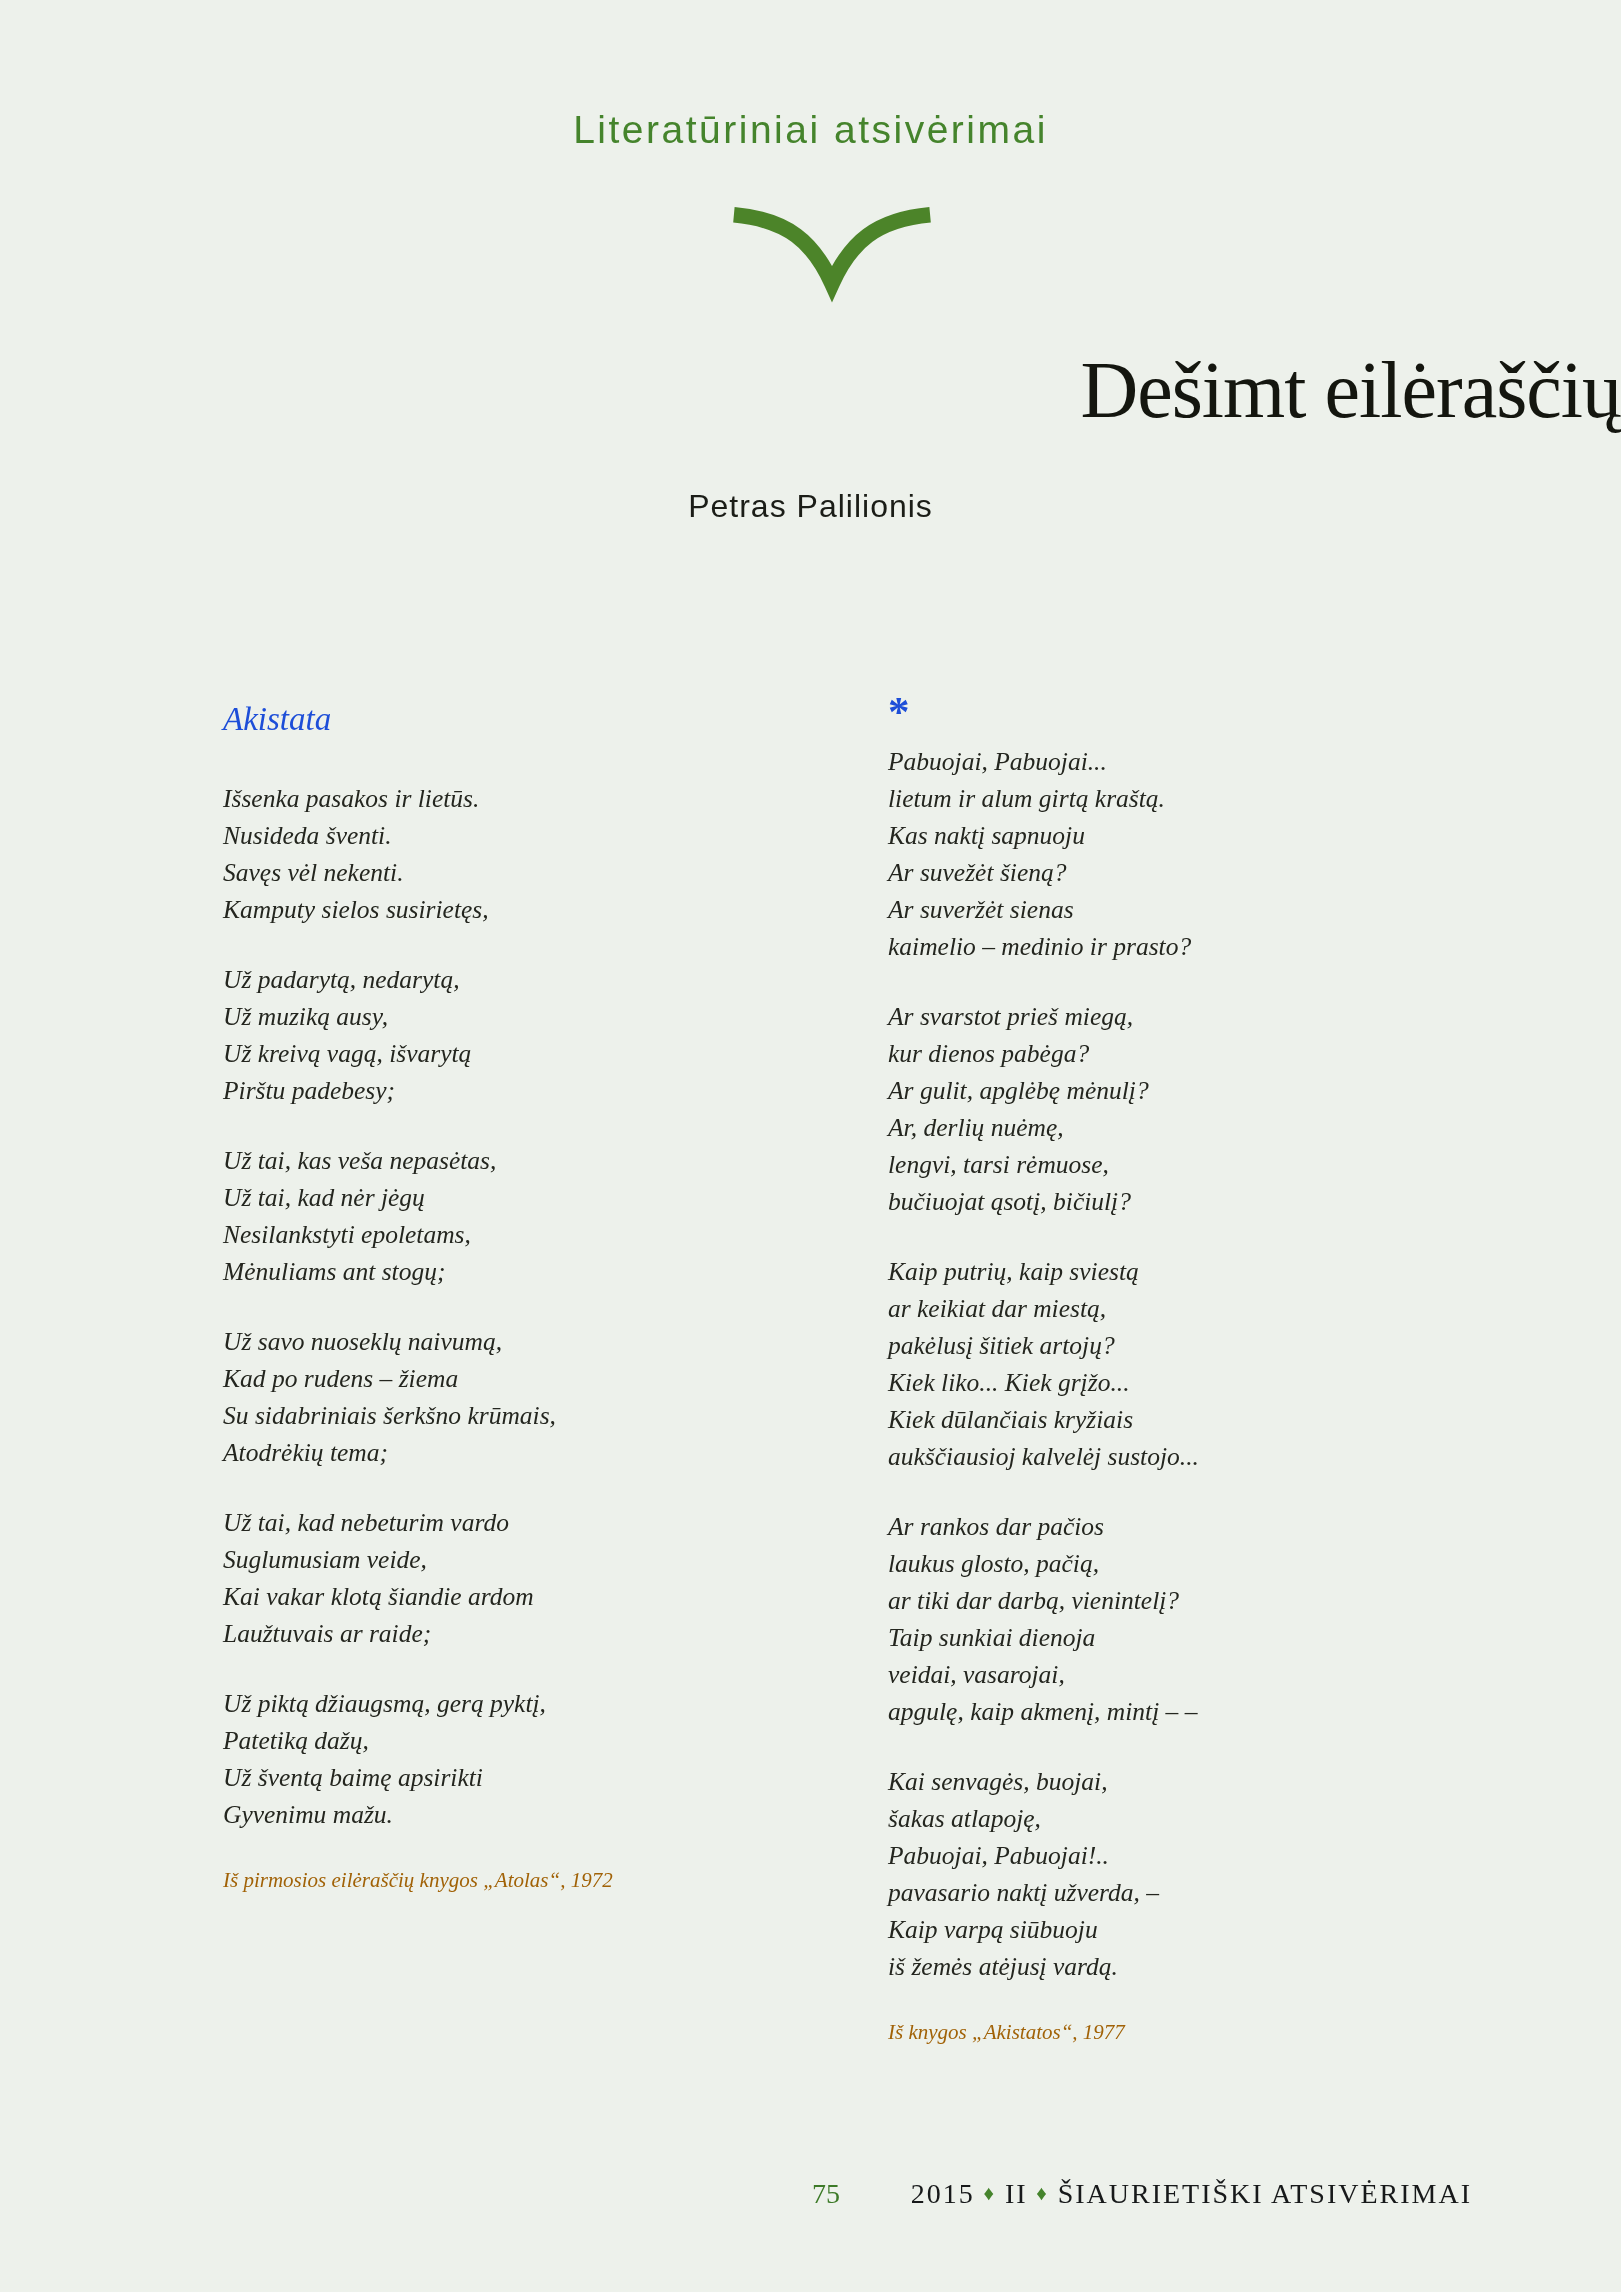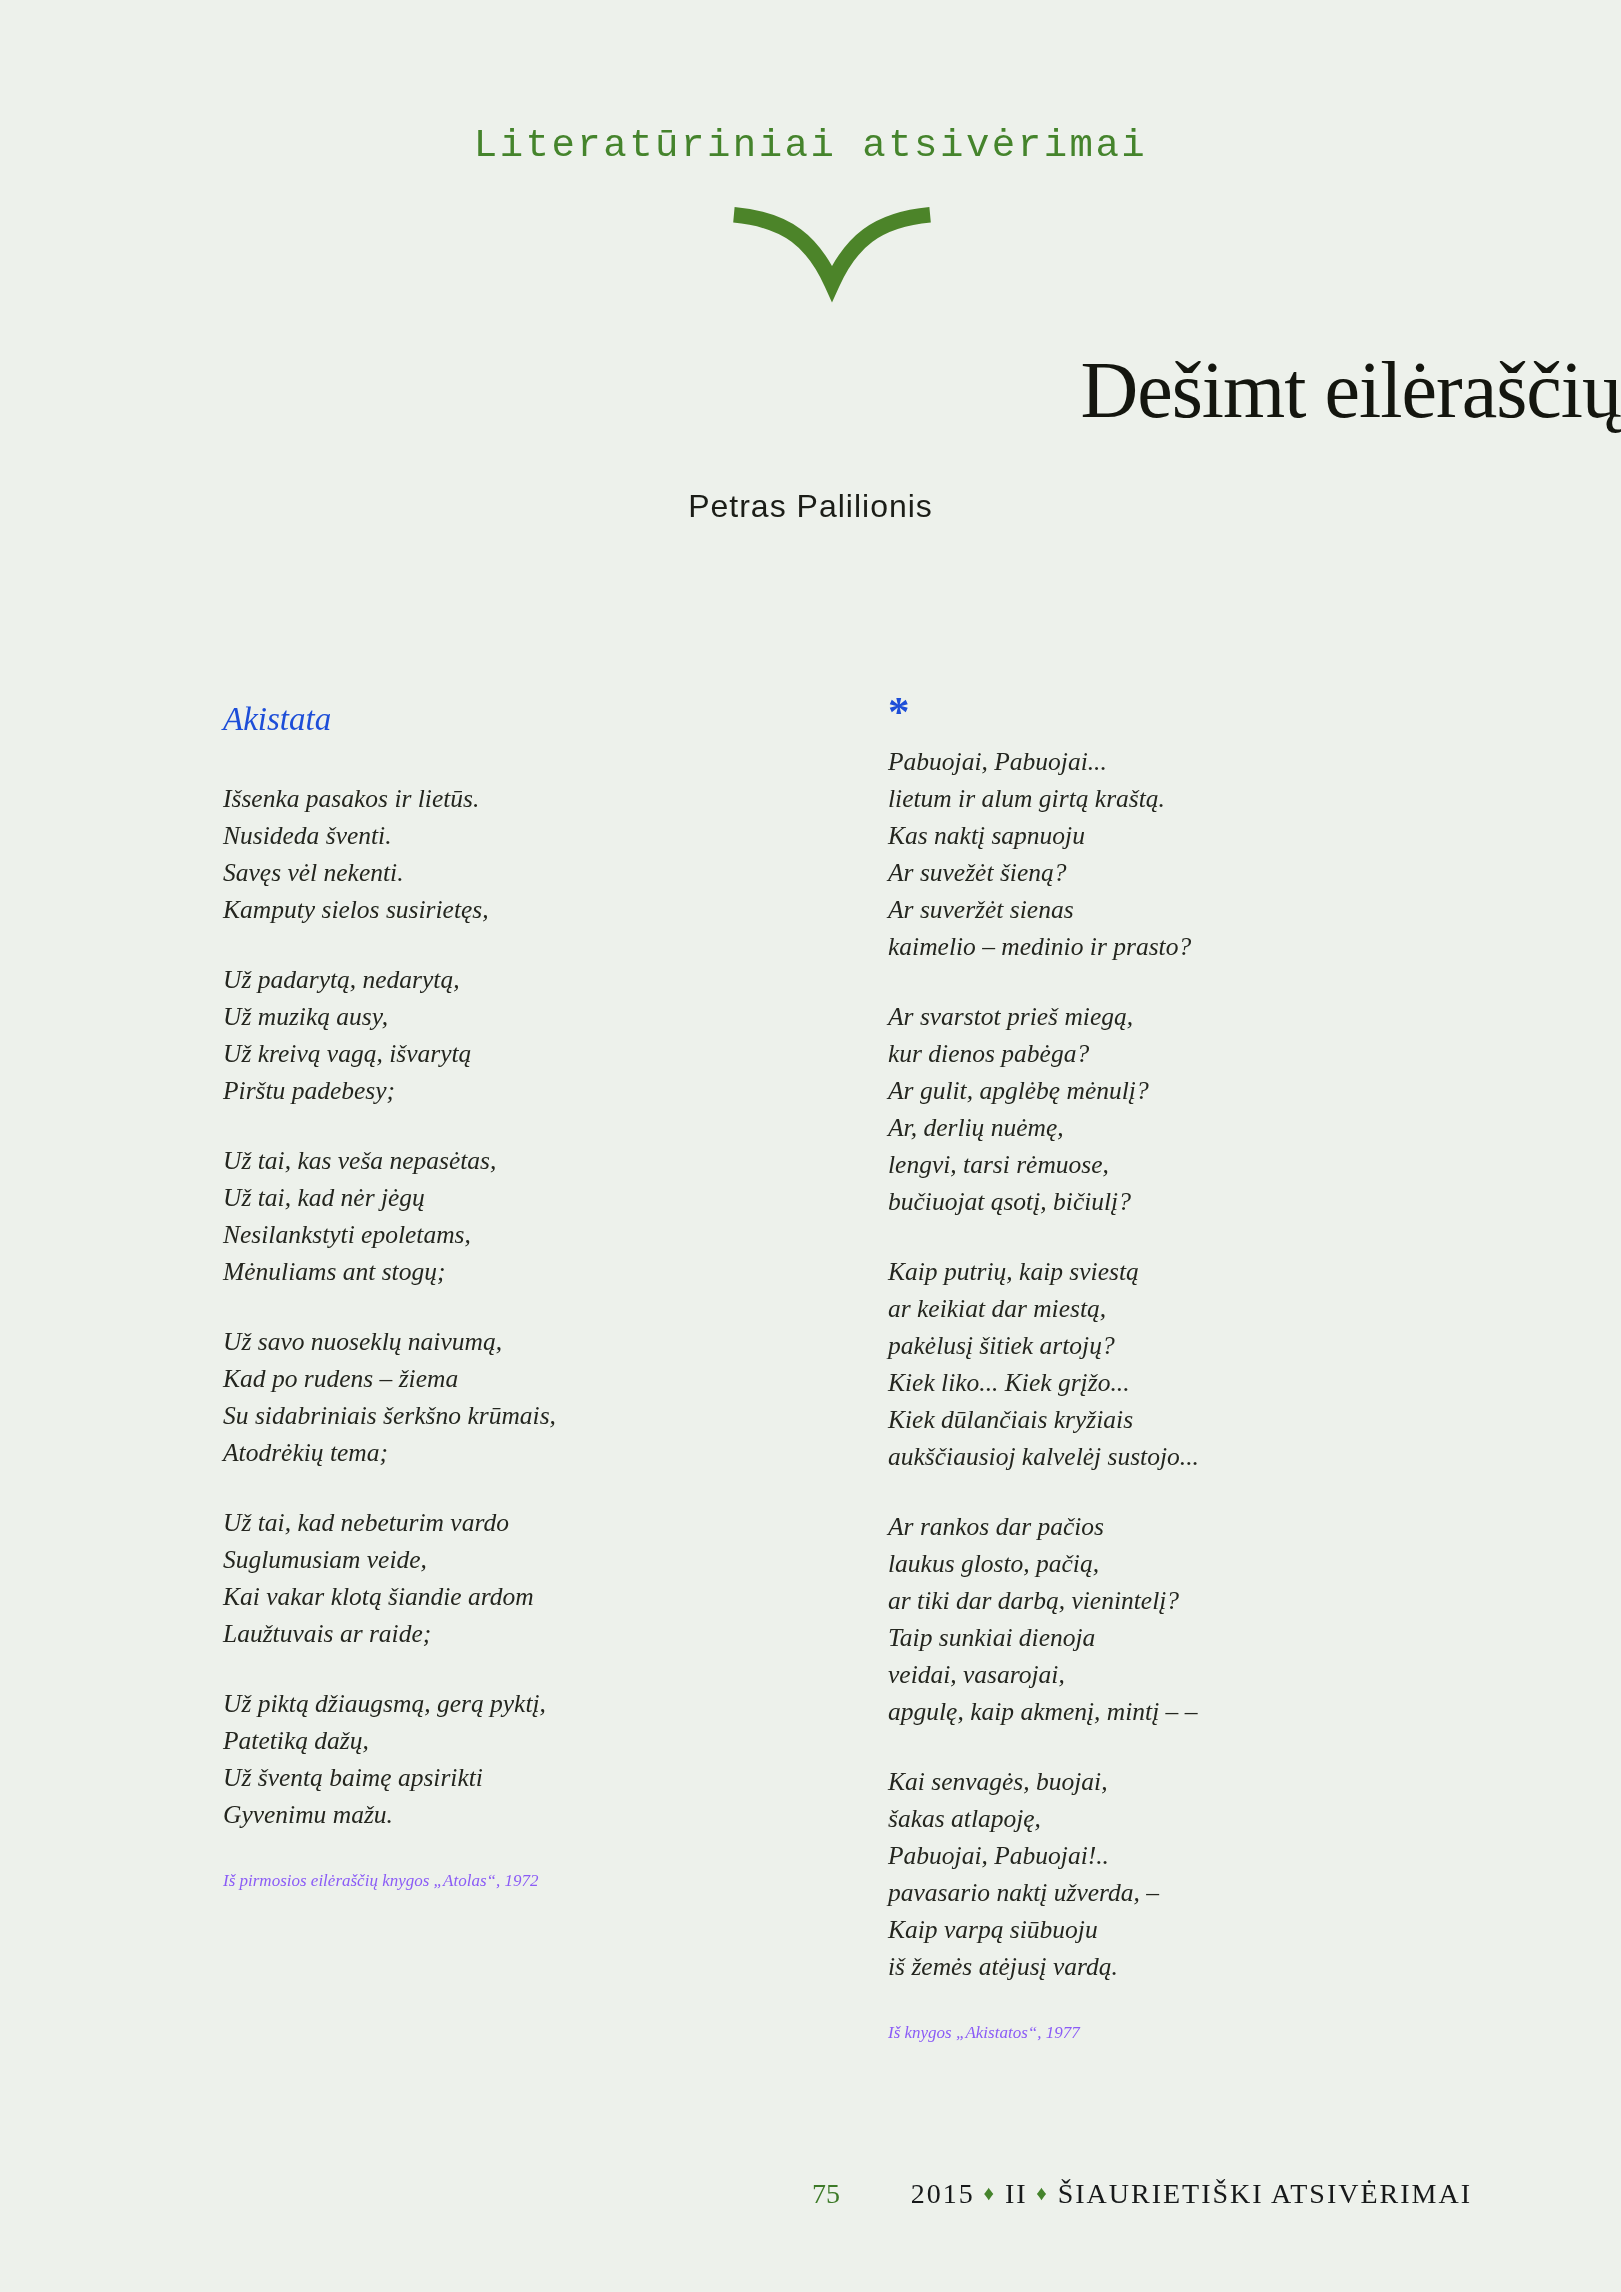--- a/index.html
+++ b/index.html
@@ -6,23 +6,23 @@
   body{background:#edf1eb;}
   .page{
     position:relative;
     width:1621px;
     height:2293px;
     background:#edf1eb;
     overflow:hidden;
   }
   .header{
     position:absolute;
-    top:124px; left:0; width:100%;
+    top:108px; left:0; width:100%;
     text-align:center;
-    font-family:Liberation Mono, monospace;
+    font-family:Liberation Sans, sans-serif;
     font-size:39px;
     letter-spacing:2.5px;
     color:#45842c;
   }
   .logo{
     position:absolute;
     top:201px; left:729px;
     width:206px; height:108px;
     overflow:visible;
   }
@@ -69,24 +69,24 @@
   .col-right .poem-heading{
     font-style:normal;
     font-weight:700;
     font-size:43px;
     line-height:27.4px;
     margin:0 0 17.6px 0;
   }
   .stanza{margin:0 0 33px 0; padding:0;}
   .line{display:block;}
   .attribution{
-    font-size:17px;
+    font-size:21px;
     line-height:29px;
     margin-top:0;
-    color:#8b5cf6;
+    color:#a16207;
   }
   .footer{
     position:absolute;
     top:2178px; left:0; width:100%; height:45px;
     font-family:"Liberation Serif", serif;
   }
   .pagenum{
     position:absolute;
     left:812px; top:0;
     font-size:28px;

